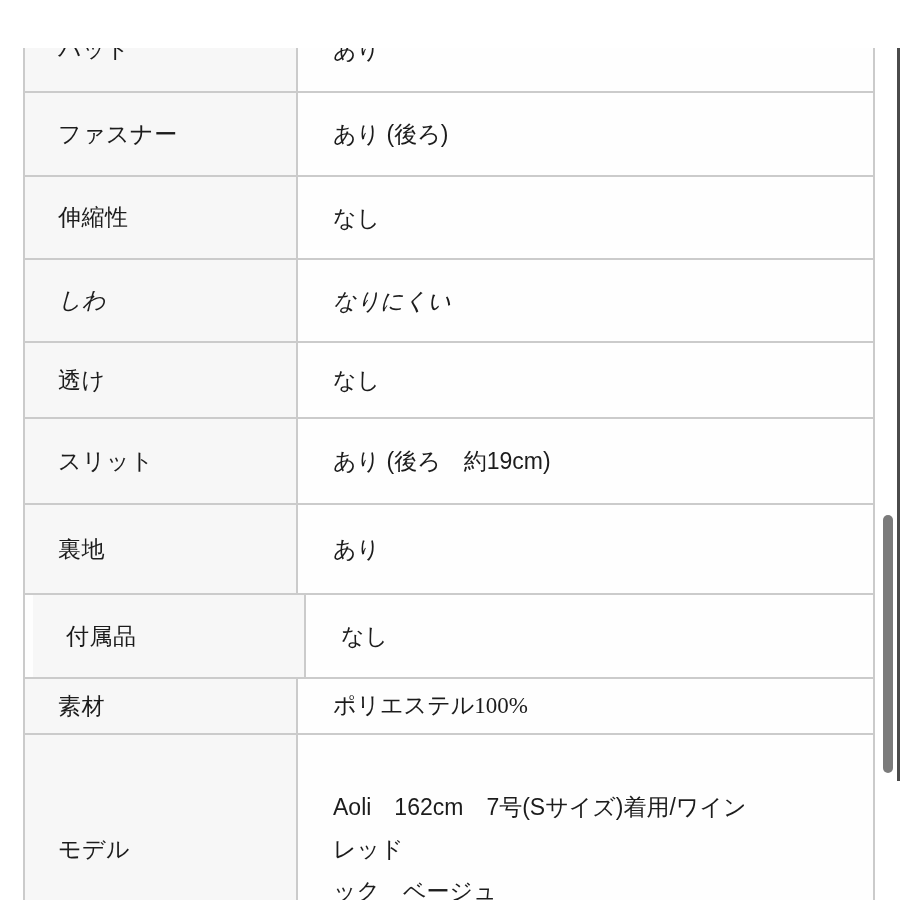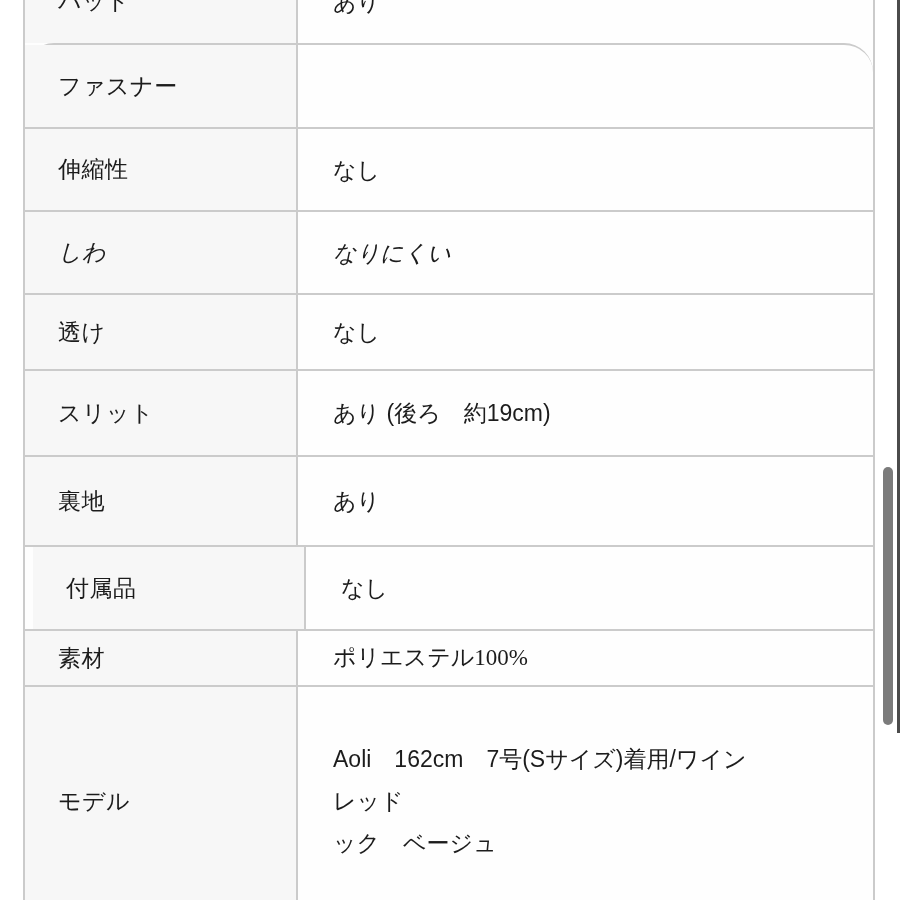--- a/index.html
+++ b/index.html
@@ -11,36 +11,36 @@
     --thumb:#7b7b7b;
     --edge:#4b4b4b;
   }
   *{margin:0;padding:0;box-sizing:border-box;}
   html,body{width:900px;height:900px;overflow:hidden;background:var(--bg);}
   body{
     font-family:"Liberation Sans","DejaVu Sans",sans-serif;
     color:var(--text);
     position:relative;
   }
-  .stage{position:absolute;inset:0;overflow:hidden;}
+  .stage{position:absolute;inset:0;overflow:hidden;margin-top:48px;}
 
   
   .spec-table{
     position:absolute;
     left:23px;
     top:-40px;
     width:852px;
     border-left:2px solid var(--border);
     border-right:2px solid var(--border);
     background:var(--value-bg);
   }
   .spec-row{display:flex;width:100%;}
   .spec-row + .spec-row{border-top:2px solid var(--border);}
   .spec-row:nth-child(1){height:83px;}
-  .spec-row:nth-child(2){height:84px;border-radius:29px;}
+  .spec-row:nth-child(2){height:84px;}
   .spec-row:nth-child(3){height:83px;}
   .spec-row:nth-child(4){height:83px;font-style:italic;}
   .spec-row:nth-child(5){height:76px;}
   .spec-row:nth-child(6){height:86px;}
   .spec-row:nth-child(7){height:90px;}
   .spec-row:nth-child(8){height:84px;padding-left:8px;}
   .spec-row:nth-child(9){height:56px;font-family:Liberation Serif, serif;}
   .spec-row:nth-child(10){height:230px;}
   .spec-label{
     width:273px;
@@ -95,20 +95,23 @@
 
   <div class="spec-row">
     <div class="spec-label">パッド</div>
     <div class="spec-value">
           <div class="value-line">あり</div>
         </div>
   </div>
 
   <div class="spec-row">
     <div class="spec-label">ファスナー</div>
+    <div class="spec-value">
+          <div class="value-line">あり (後ろ)</div>
+        </div>
   </div>
 
   <div class="spec-row">
     <div class="spec-label">伸縮性</div>
     <div class="spec-value">
           <div class="value-line">なし</div>
         </div>
   </div>
 
   <div class="spec-row">

